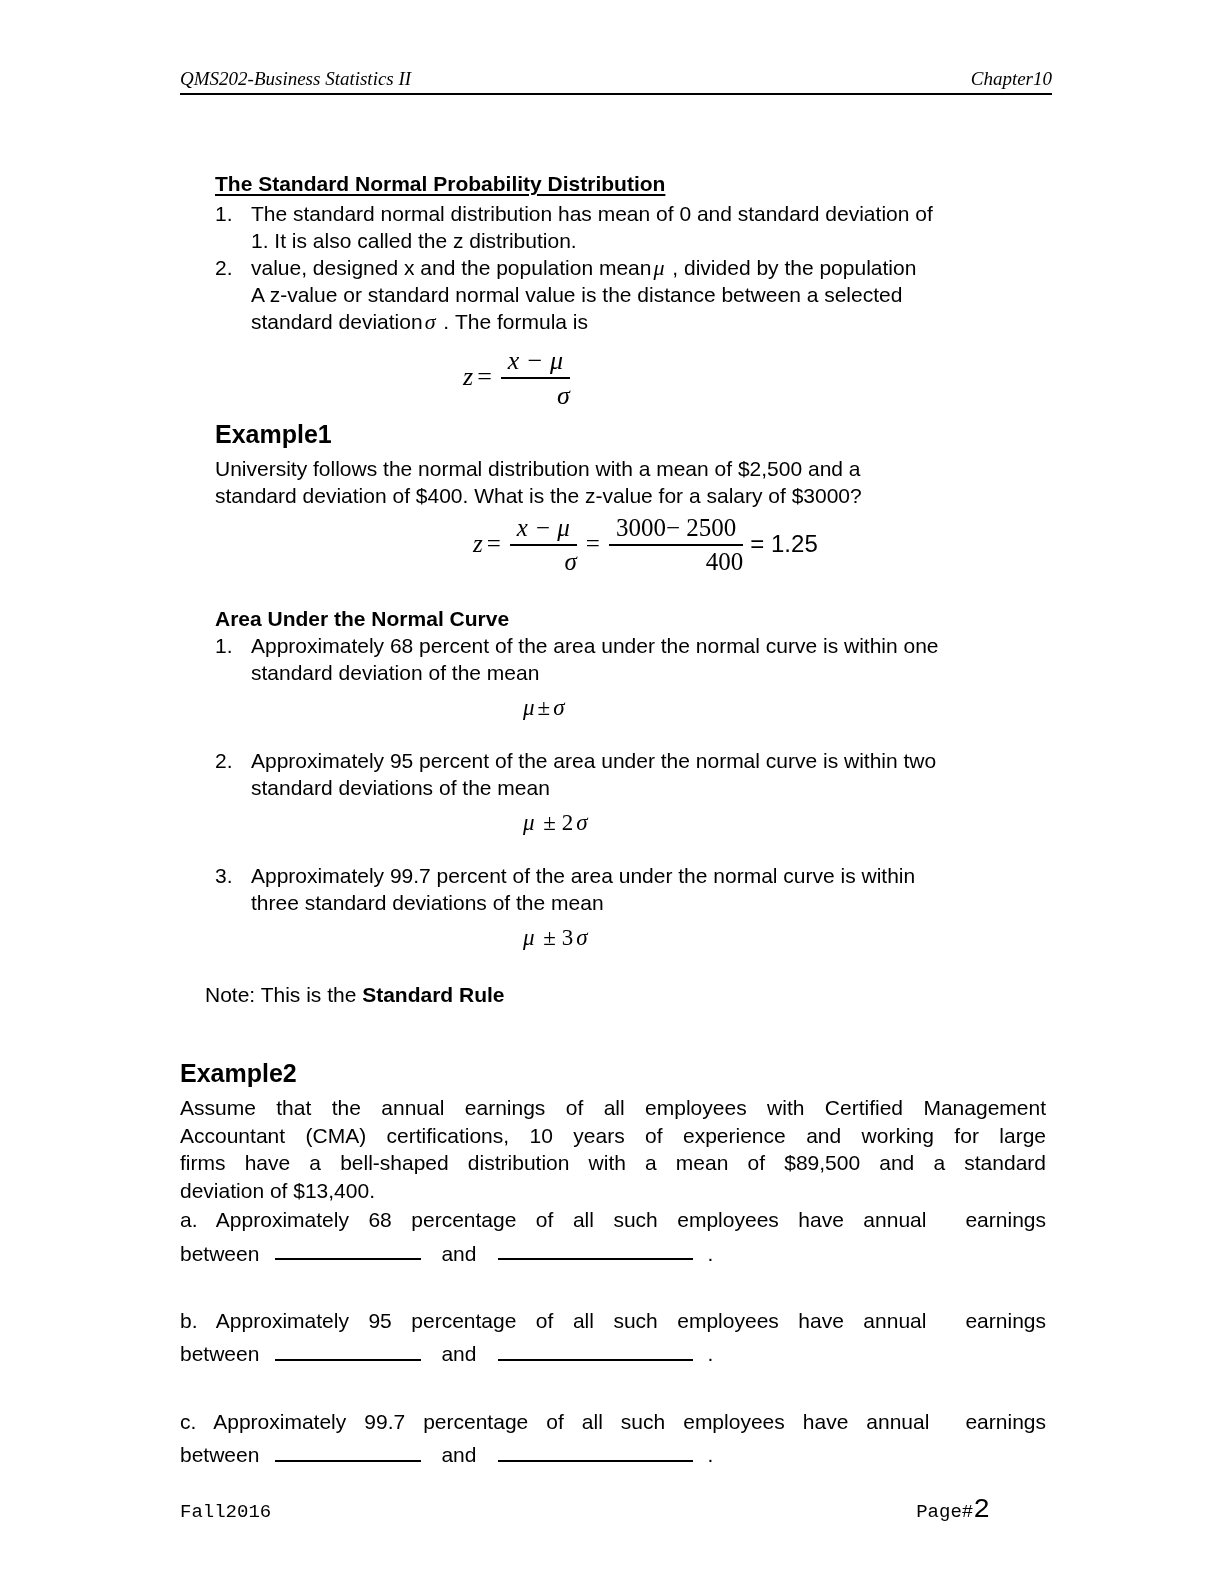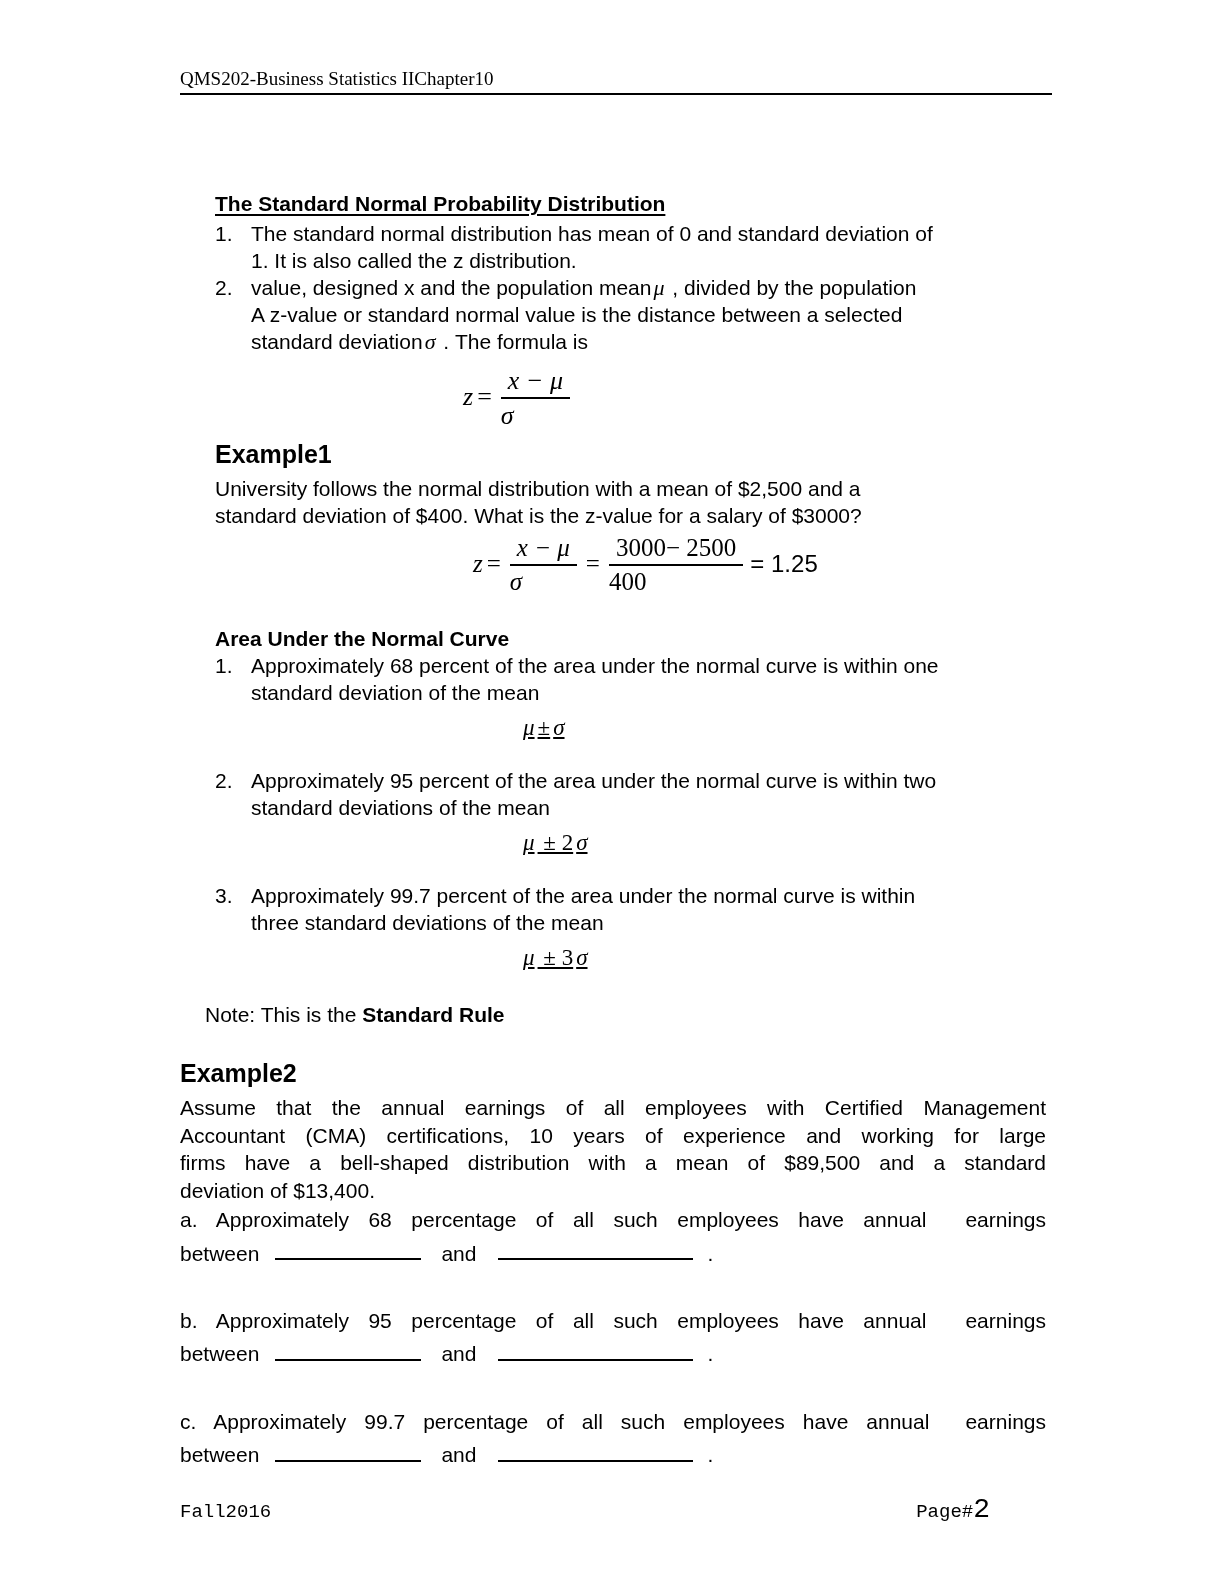--- a/index.html
+++ b/index.html
@@ -10,25 +10,26 @@
     background: #ffffff;
     color: #000000;
     font-family: "Liberation Sans", sans-serif;
     overflow: hidden;
   }
 
   
   .header {
     position: absolute;
     left: 180px; top: 68px; width: 872px;
-    display: flex; align-items: baseline;
+    display: flex; justify-content: space-between; align-items: baseline;
     font-family: "Liberation Serif", serif;
     font-size: 19px;
     border-bottom: 2px solid #000;
     padding-bottom: 3px;
+    font-style: italic;
   }
   .footer {
     position: absolute;
     left: 180px; top: 1494px; width: 810px;
     display: flex; justify-content: space-between; align-items: baseline;
     font-family: Liberation Mono, monospace;
     font-size: 19px;
   }
   .page-num { font-size: 28px; }
 
@@ -43,48 +44,47 @@
     left: 180px; top: 1053px; width: 866px;
     font-size: 21px; line-height: 27.5px;
   }
 
   .doc-title {
     font-weight: bold;
     text-decoration: underline;
     text-decoration-thickness: 2px;
     text-underline-offset: 3px;
     margin-bottom: 3px;
-    margin-top: 20px;
   }
 
   .olitem { display: flex; }
   .olitem .num { flex: none; width: 36px; }
   .olitem .body { flex: 1; }
 
   .example-heading { font-size: 25px; line-height: 31px; font-weight: bold; margin: 5px 0 5px; }
   .bold-heading { font-weight: bold; margin-top: 29px; }
 
   
   .mi { font-family: "Liberation Serif", serif; font-style: italic; }
   .mr { font-family: "Liberation Serif", serif; font-style: normal; }
   .inline-math { padding: 0 2px; font-size: 22px; }
 
   .display-formula {
     font-size: 26px;
     margin: 11px 0 9px 248px;
     white-space: nowrap;
   }
   .display-formula.f2 { font-size: 25px; margin: 5px 0 7px 258px; }
-  .frac { display: inline-block; vertical-align: middle; text-align: left; line-height: 1.12; margin: 0 5px; }
+  .frac { display: inline-block; vertical-align: middle; text-align: right; line-height: 1.12; margin: 0 5px; }
   .frac .top { display: block; border-bottom: 2px solid #000; padding: 0 7px 2px; }
   .frac .bot { display: block; padding-top: 2px; }
   .eq { font-family: "Liberation Serif", serif; padding: 0 4px; }
   .result { font-family: "Liberation Sans", sans-serif; font-size: 24px; padding-left: 2px; }
 
-  .center-formula { font-size: 23px; margin: 8px 0 26px 308px; text-decoration: underline; }
+  .center-formula { font-size: 23px; margin: 8px 0 26px 308px; }
   .center-formula .mr { padding: 0 3px; }
 
   .note-line { margin-top: 30px; margin-left: -10px; }
 
   
   .jline { text-align: justify; text-align-last: justify; }
   .sub-item { margin-top: 40px; }
   .blank-line { margin-top: 5px; }
   .blank {
     display: inline-block;

